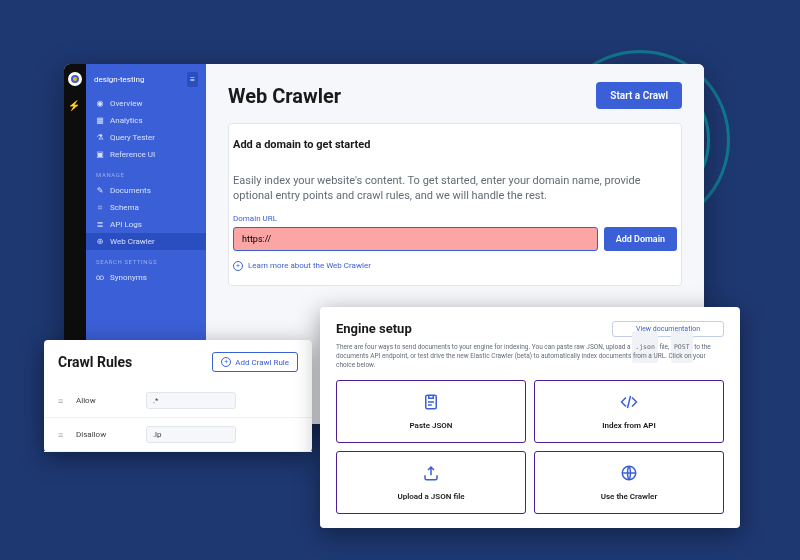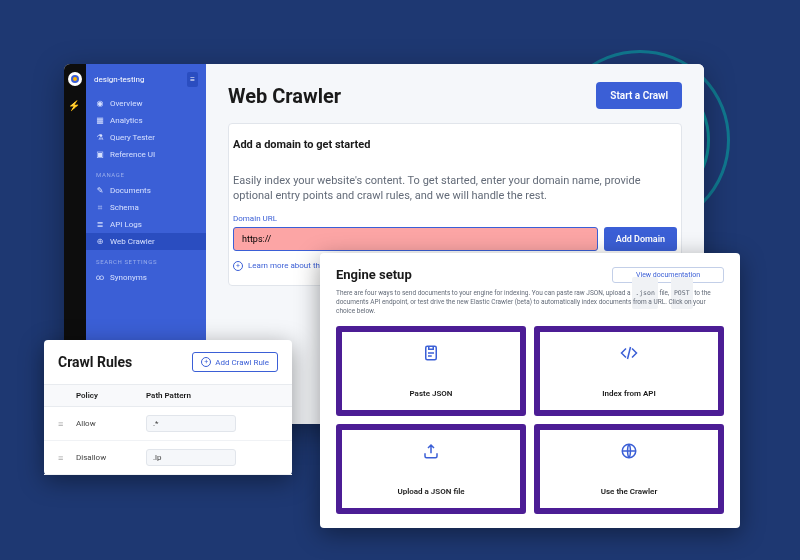--- a/index.html
+++ b/index.html
@@ -43,26 +43,26 @@
 .learn-link .plus-circ { width:10px; height:10px; border:1px solid #3b5fd6; border-radius:50%; display:inline-flex; align-items:center; justify-content:center; font-size:7px; }
 
 
 .engine-panel { position:absolute; bottom:32px; right:60px; width:420px; background:#fff; border-radius:4px; box-shadow:0 6px 24px rgba(0,0,0,0.4); padding:14px 16px; }
 .engine-header { display:flex; align-items:center; justify-content:space-between; margin-bottom:6px; }
 .engine-header h3 { font-size:13px; font-weight:700; color:#1a1a1a; }
 .view-doc { border:1px solid #c3cfe8; color:#3b5fd6; background:#fff; padding:3px 23px; border-radius:3px; font-size:7px; cursor:pointer; }
 .engine-desc { font-size:6.5px; color:#636b78; line-height:1.4; margin-bottom:10px; }
 .engine-desc code { background:#f0f2f5; padding:12px 3px; border-radius:2px; font-family:monospace; }
 .engine-grid { display:grid; grid-template-columns:1fr 1fr; gap:8px; }
-.engine-tile { border:6px solid #4c1d95; border-radius:3px; padding:12px 8px; display:flex; flex-direction:column; align-items:center; gap:23px; cursor:pointer; }
+.engine-tile { border:1px solid #4c1d95; border-radius:3px; padding:12px 8px; display:flex; flex-direction:column; align-items:center; gap:6px; cursor:pointer; }
 .engine-tile .tile-ico { color:#3b5fd6; }
 .engine-tile .tile-label { font-size:8px; font-weight:600; color:#1a1a1a; }
 
 
-.rules-panel { position:absolute; top:340px; left:44px; width:248px; background:#fff; border-radius:4px; box-shadow:0 6px 24px rgba(0,0,0,0.4); }
+.rules-panel { position:absolute; top:340px; left:44px; width:268px; background:#fff; border-radius:4px; box-shadow:0 6px 24px rgba(0,0,0,0.4); }
 .rules-header { display:flex; align-items:center; justify-content:space-between; padding:12px 14px; }
 .rules-header h3 { font-size:14px; font-weight:700; color:#1a1a1a; }
 .add-rule { display:flex; align-items:center; gap:4px; border:1px solid #3b5fd6; color:#3b5fd6; background:#fff; padding:4px 8px; border-radius:3px; font-size:8px; cursor:pointer; }
 .add-rule .pc { width:10px; height:10px; border:1px solid #3b5fd6; border-radius:50%; display:inline-flex; align-items:center; justify-content:center; font-size:7px; }
 .rules-table { width:100%; }
 .rules-table .thead { display:flex; padding:6px 14px; font-size:8px; font-weight:600; color:#1a1a1a; background:#f8f9fb; border-top:1px solid #e8ebef; border-bottom:1px solid #e8ebef; }
 .rules-table .trow { display:flex; align-items:center; padding:8px 14px; font-size:8px; color:#444; border-bottom:1px solid #f0f2f5; }
 .col-drag { width:18px; color:#aaa; font-size:9px; }
 .col-policy { width:70px; }
 .col-pattern { flex:1; }
@@ -159,25 +159,20 @@
 
 <div class="rules-panel">
   <div class="rules-header">
     <h3>Crawl Rules</h3>
     <button class="add-rule">
       <span class="pc">+</span>
       <span>Add Crawl Rule</span>
     </button>
   </div>
   <div class="rules-table">
-    <div class="thead">
-      <span class="col-drag"></span>
-      <span class="col-policy">Policy</span>
-      <span class="col-pattern">Path Pattern</span>
-    </div>
     <div id="rules-body">
         <div class="trow">
           <span class="col-drag">≡</span>
           <span class="col-policy">Allow</span>
           <span class="col-pattern"><span class="pattern-cell">.*</span></span>
         </div>
         <div class="trow">
           <span class="col-drag">≡</span>
           <span class="col-policy">Disallow</span>
           <span class="col-pattern"><span class="pattern-cell">.lp</span></span>

